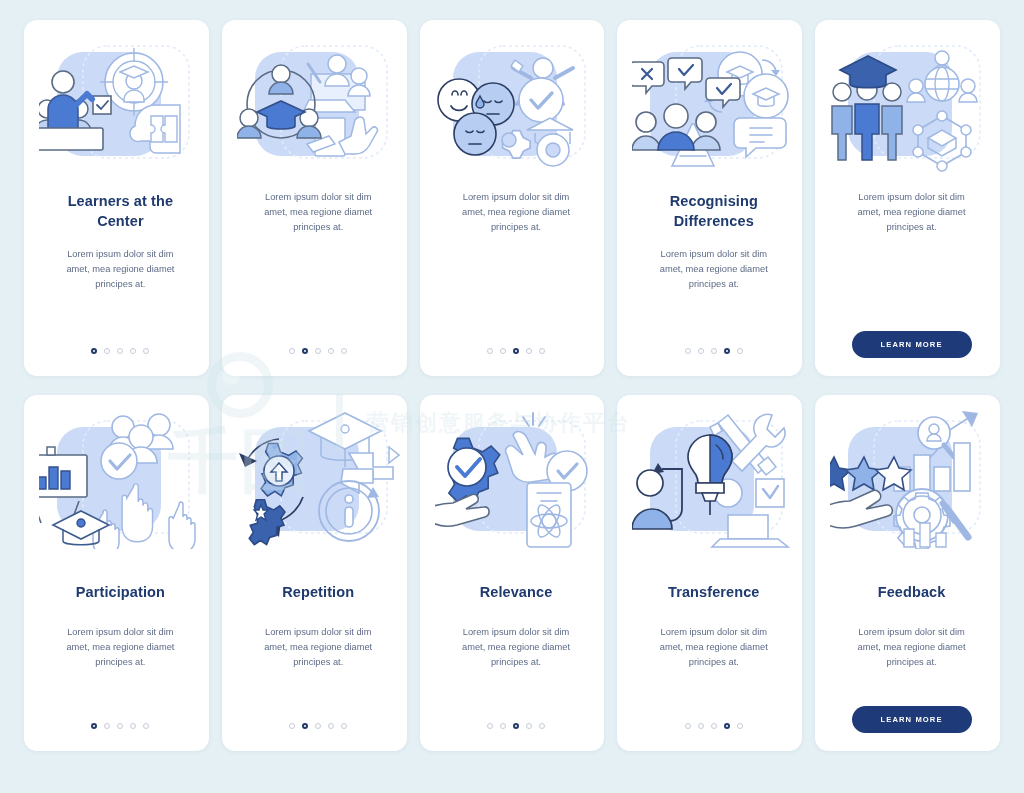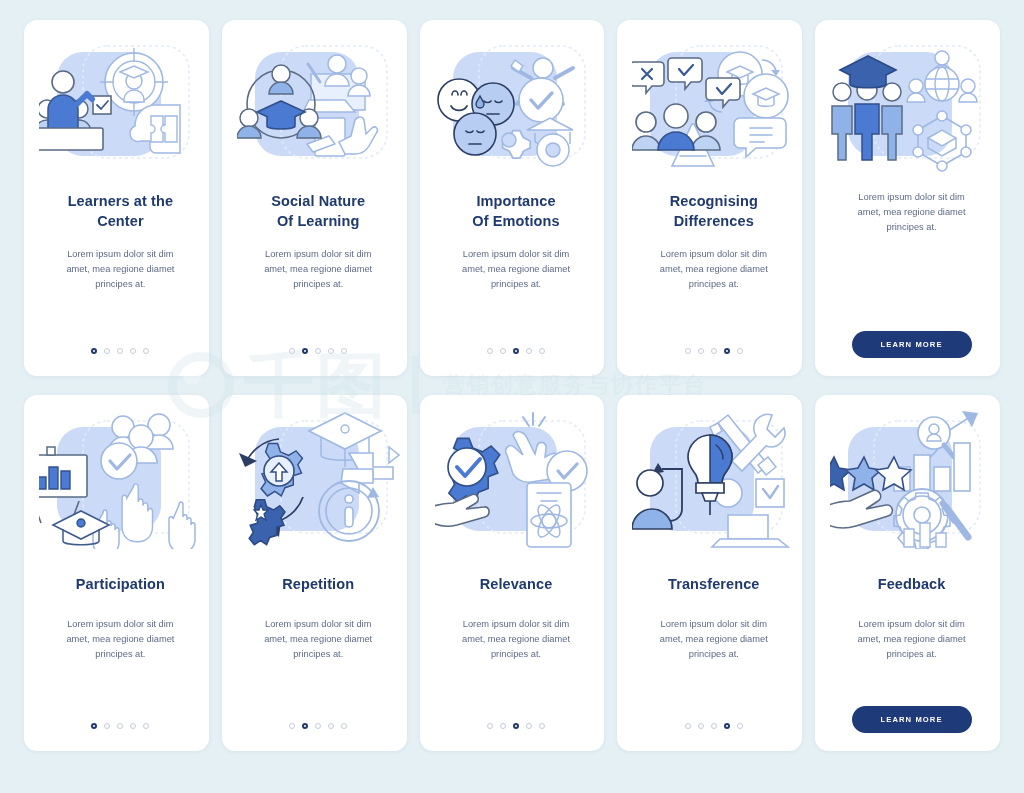--- a/index.html
+++ b/index.html
@@ -24,21 +24,21 @@
   }
   .wm-logo {
     position: absolute;
     left: 168px; top: 352px;
     display: flex;
     align-items: center;
     gap: 18px;
     opacity: .30;
   }
   .wm-mark {
-    display: flex; align-items: center; gap: 10px;
+    display: flex; align-items: center; gap: 10px; flex-direction: column;
   }
   .wm-circle {
     width: 66px; height: 66px; border-radius: 50%;
     border: 9px solid #cfe3ea;
     position: relative;
   }
   .wm-circle::after{
     content:""; position:absolute; left:6px; top:6px;
     width:18px;height:18px;border-radius:50%;background:#ffffff;
   }
@@ -123,21 +123,21 @@
     font-weight: 700;
     letter-spacing: 1.1px;
     padding: 9px 0;
     width: 120px;
     text-align: center;
     cursor: pointer;
     font-family: "Liberation Sans", sans-serif;
   }
 
   
-  .row-2 .card-title { margin-top: 26px; }
+  .row-2 .card-title { margin-top: 34px; }
   .row-2 .card-body { margin-top: 22px; }
 </style>
 </head>
 <body>
 
 <div id="root">
 
   <div class="watermark">
     <div class="wm-logo">
       <div class="wm-mark">
@@ -211,21 +211,20 @@
           <circle cx="44" cy="70" r="34" fill="none" stroke="#5a6b85" stroke-width="1.6"></circle>
           <circle cx="44" cy="40" r="9" fill="#fff" stroke="#5a6b85" stroke-width="1.5"></circle>
           <path d="M32 60a12 12 0 0 1 24 0z" fill="#8fb2e8" stroke="#5a6b85" stroke-width="1.5"></path>
           <circle cx="12" cy="84" r="9" fill="#fff" stroke="#5a6b85" stroke-width="1.5"></circle>
           <path d="M0 104a12 12 0 0 1 24 0z" fill="#8fb2e8" stroke="#5a6b85" stroke-width="1.5"></path>
           <circle cx="72" cy="84" r="9" fill="#fff" stroke="#5a6b85" stroke-width="1.5"></circle>
           <path d="M60 104a12 12 0 0 1 24 0z" fill="#8fb2e8" stroke="#5a6b85" stroke-width="1.5"></path>
           <path d="M20 78l24-11 24 11-24 11z" fill="#4a7ad1" stroke="#33508a" stroke-width="1.6"></path>
           <path d="M30 82v10c0 4 28 4 28 0V82" fill="#4a7ad1" stroke="#33508a" stroke-width="1.6"></path>
         </svg>
-        <div class="card-title">Social Nature<br>Of Learning</div>
         <div class="card-body">Lorem ipsum dolor sit dim amet, mea regione diamet principes at.</div>
         <div class="spacer"></div>
         <div class="dots">
           <span class="dot"></span>
           <span class="dot active"></span>
           <span class="dot"></span>
           <span class="dot"></span>
           <span class="dot"></span>
         </div>
       </div>
@@ -255,21 +254,20 @@
           <path d="M17 61a3 4 0 0 1 6 0M26 61a3 4 0 0 1 6 0" fill="none" stroke="#2c3e63" stroke-width="1.6" stroke-linecap="round"></path>
           <path d="M16 72a9 8 0 0 0 16 0" fill="none" stroke="#2c3e63" stroke-width="1.7" stroke-linecap="round"></path>
           <circle cx="58" cy="70" r="21" fill="#b7cdf2" stroke="#2c3e63" stroke-width="1.6"></circle>
           <path d="M49 67a4 3 0 0 0 7 0M60 67a4 3 0 0 0 7 0" fill="none" stroke="#2c3e63" stroke-width="1.6" stroke-linecap="round"></path>
           <path d="M52 80h12" stroke="#2c3e63" stroke-width="1.7" stroke-linecap="round"></path>
           <path d="M45 62c-2 4-4 6-4 8a4 4 0 0 0 8 0c0-2-2-4-4-8z" fill="#8fb2e8" stroke="#2c3e63" stroke-width="1.4"></path>
           <circle cx="40" cy="100" r="21" fill="#b7cdf2" stroke="#2c3e63" stroke-width="1.6"></circle>
           <path d="M31 97a4 3 0 0 0 7 0M42 97a4 3 0 0 0 7 0" fill="none" stroke="#2c3e63" stroke-width="1.6" stroke-linecap="round"></path>
           <path d="M34 110h12" stroke="#2c3e63" stroke-width="1.7" stroke-linecap="round"></path>
         </svg>
-        <div class="card-title">Importance<br>Of Emotions</div>
         <div class="card-body">Lorem ipsum dolor sit dim amet, mea regione diamet principes at.</div>
         <div class="spacer"></div>
         <div class="dots">
           <span class="dot"></span>
           <span class="dot"></span>
           <span class="dot active"></span>
           <span class="dot"></span>
           <span class="dot"></span>
         </div>
       </div>

